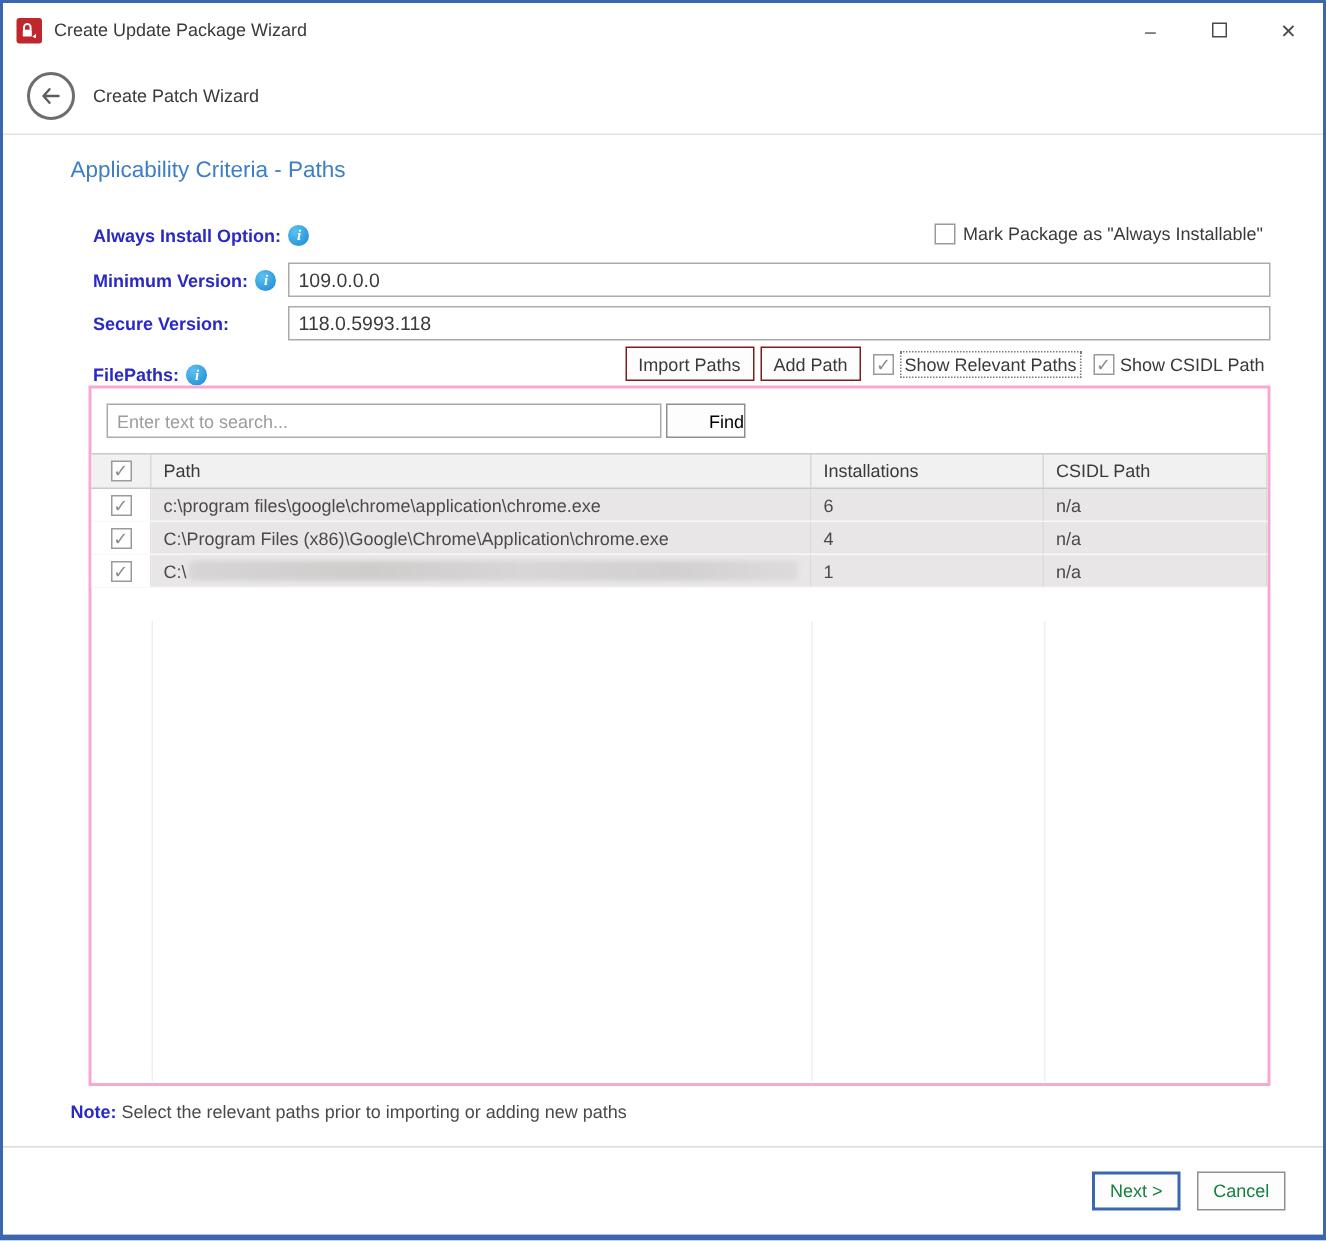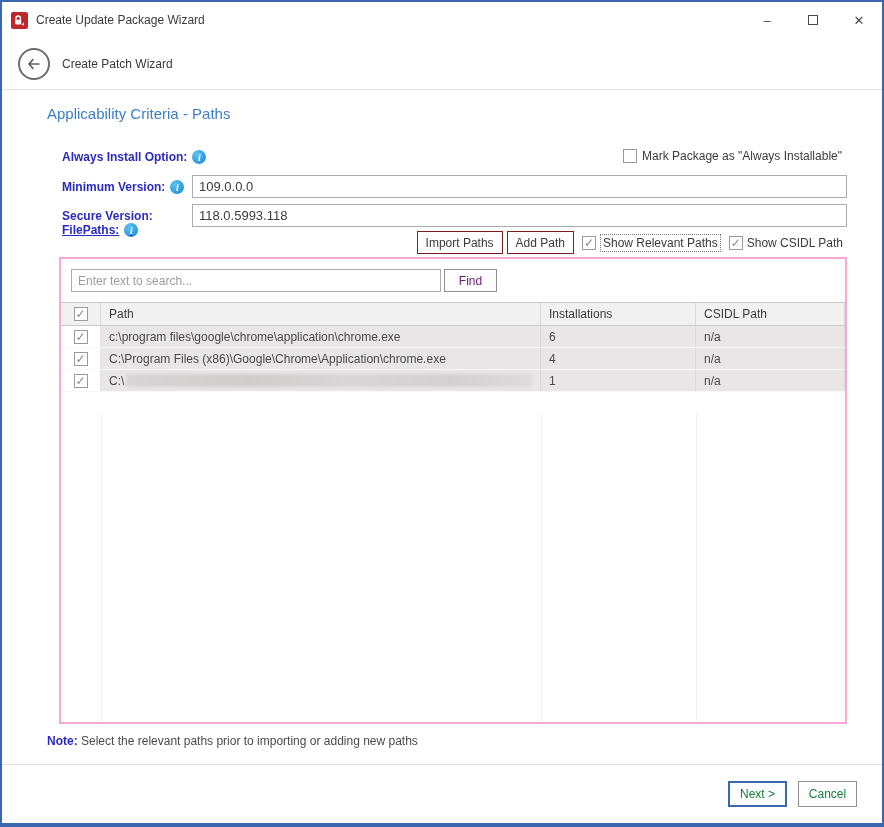--- a/index.html
+++ b/index.html
@@ -29,42 +29,42 @@
   
   .content{ position:absolute; top:89px; left:0; right:0; bottom:59px; background:#fff; }
   .page-title{ position:absolute; left:45px; top:14px; font-size:15px; font-weight:400; color:#3d7ec7; }
 
   .flabel{ font-size:12px; font-weight:700; color:#2a2ac2; display:inline-flex; align-items:center; gap:5px; }
   .info-icon{ width:14px; height:14px; border-radius:50%; background:radial-gradient(circle at 35% 30%, #5cc2f2, #1787d2); color:#fff; font-size:10px; font-weight:700; font-family:"Liberation Serif", serif; font-style:italic; display:inline-flex; align-items:center; justify-content:center; }
 
   .row-always{ position:absolute; left:60px; top:59px; }
   .row-min-label{ position:absolute; left:60px; top:89px; }
   .row-sec-label{ position:absolute; left:60px; top:118px; }
-  .row-fp-label{ position:absolute; left:60px; top:132px;text-decoration:underline; }
+  .row-fp-label{ position:absolute; left:60px; top:152px; }
 
   .txt-input{ position:absolute; left:190px; width:655px; height:23px; border:1px solid #ababab; padding:2px 6px; font-family:"Liberation Sans", sans-serif; font-size:13px; color:#3a3a3a; background:#fff; }
   #min-input{ top:84px; }
   #sec-input{ top:113px; }
 
   .chk{ width:14px; height:14px; border:1px solid #9a9a9a; background:#fff; display:inline-flex; align-items:center; justify-content:center; font-size:12px; color:#8b8b8b; flex:0 0 auto; }
   .chk.checked::before{ content:"\2713"; }
 
   .mark-pack{ position:absolute; right:40px; top:58px; display:flex; align-items:center; gap:5px; font-size:12px; color:#3a3a3a; }
 
   .toolbar{ position:absolute; right:39px; top:140px; display:flex; align-items:center; gap:4px; }
   .tb-btn{ height:23px; padding:0 8px; background:#fdfdfd; border:1px solid #7f1d1d; font-family:"Liberation Sans", sans-serif; font-size:12px; color:#3a3a3a; display:flex; align-items:center; cursor:pointer; }
   .tb-check{ display:flex; align-items:center; gap:4px; margin-left:4px; font-size:12px; color:#3a3a3a; }
   .tb-check .lbl.focused{ border:1px dotted #7a7a7a; padding:1px 2px; }
 
   
   .panel{ position:absolute; left:57px; top:166px; width:788px; height:467px; border:2px solid #f9a8d4; background:#fff; }
   .search-row{ position:absolute; top:10px; left:10px; right:10px; height:23px; display:flex; }
   .search-input{ width:370px; height:23px; border:1px solid #ababab; padding:2px 6px; font-family:"Liberation Sans", sans-serif; font-size:12px; color:#3a3a3a; }
   .search-input::placeholder{ color:#9c9c9c; }
-  .find-btn{ margin-left:3px; width:53px; height:23px; background:#fdfdfd; border:1px solid #8f8f8f; font-family:"Liberation Sans", sans-serif; font-size:12px; color:#701a75; cursor:pointer; }
+  .find-btn{ margin-left:3px; width:53px; height:23px; background:#fdfdfd; border:1px solid #8f8f8f; font-family:"Liberation Sans", sans-serif; font-size:12px; color:#000000; cursor:pointer;text-align:right; }
 
   .tgrid{ display:grid; grid-template-columns:40px 440px 155px 1fr; align-items:stretch; }
   .thead{ position:absolute; top:43px; left:0; right:0; height:24px; background:#f2f1f1; border-top:1px solid #c9c9c9; border-bottom:1px solid #c9c9c9; }
   .thead .tcell{ font-size:12px; color:#3a3a3a; display:flex; align-items:center; padding:0 8px; border-right:1px solid #d9d7d7; }
   .thead .cb-cell{ justify-content:center; }
   .tbody{ position:absolute; top:67px; left:0; right:0; }
   .trow{ height:22px; border-bottom:1px solid #f7f7f7; }
   .trow .tcell{ font-size:12px; color:#4a4a4a; display:flex; align-items:center; padding:0 8px; background:#e8e6e6; border-right:1px solid #dcdada; overflow:hidden; white-space:nowrap; }
   .trow .cb-cell{ background:#fff; justify-content:center; border-right:1px solid #e2e0e0; }
   .empty-cols{ position:absolute; top:155px; bottom:1px; left:0; right:0; pointer-events:none; }

